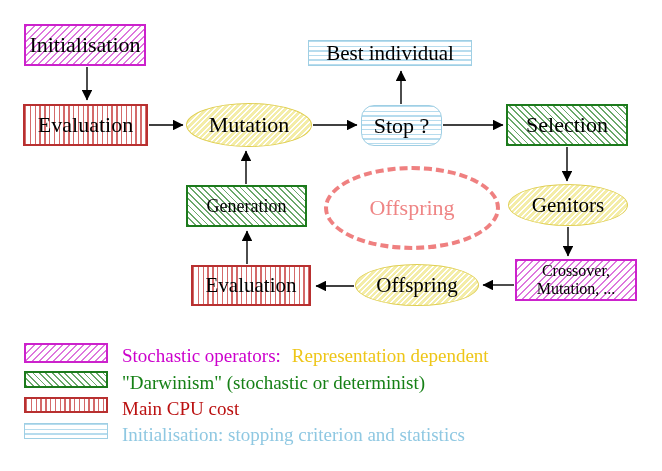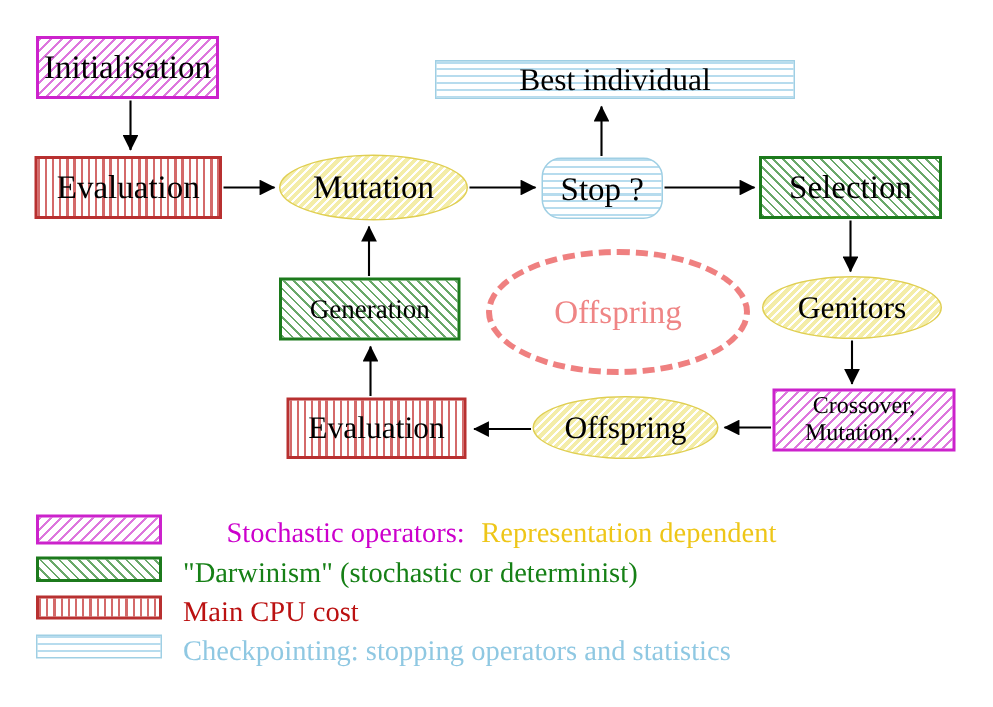--- a/index.html
+++ b/index.html
@@ -35,21 +35,21 @@
     border:1.5px solid #9fcfe4;
     background:repeating-linear-gradient(180deg,#b7dcee 0 1.4px,#ffffff 1.4px 4.6px);
   }
   .hatch-yellow{
     border:1.5px solid #e0cf52;
     background:repeating-linear-gradient(135deg,#f4eda8 0 2.6px,#ffffff 2.6px 4px);
   }
   .ellipse{border-radius:50%;}
   
   #initialisation{left:24px;top:24px;width:122px;height:42px;font-size:22px;}
-  #best-individual{left:290px;top:40px;width:240px;height:26px;font-size:21px;}
+  #best-individual{left:308px;top:40px;width:164px;height:26px;font-size:21px;}
   #evaluation-top{left:23px;top:104px;width:125px;height:42px;font-size:22px;}
   #parents{left:186px;top:103px;width:126px;height:44px;font-size:22px;}
   #stop{left:361px;top:105px;width:81px;height:41px;font-size:22px;border-radius:13px;}
   #selection{left:506px;top:104px;width:122px;height:42px;font-size:22px;}
   #replacement{left:186px;top:185px;width:121px;height:42px;font-size:18px;}
   #generation{
     left:324px;top:166px;width:176px;height:84px;
     border:4px dashed #ef8080;border-radius:50%;
     color:#ef8585;font-size:22px;
     background:transparent;
@@ -61,21 +61,21 @@
   
   #edges{position:absolute;left:0;top:0;width:662px;height:471px;pointer-events:none;}
   #edges line{stroke:#000;stroke-width:1.4;}
   
   .swatch{position:absolute;left:24px;width:84px;box-sizing:border-box;}
   #swatch-stochastic{top:343px;height:20px;}
   #swatch-darwinism{top:371px;height:17px;}
   #swatch-cpu{top:397px;height:16px;}
   #swatch-checkpointing{top:423px;height:16px;}
   .legend-label{position:absolute;left:122px;font-size:19px;white-space:nowrap;}
-  #label-stochastic{top:345px;color:#cc00cc;margin-left:29px;}
+  #label-stochastic{top:345px;color:#cc00cc;}
   #label-stochastic .part2{color:#eec618;margin-left:11px;}
   #label-darwinism{top:372px;color:#168016;}
   #label-cpu{top:398px;color:#bb1111;}
   #label-checkpointing{top:424px;color:#8fc8e2;}
 </style>
 </head>
 <body>
 
 <div id="canvas">
 
@@ -157,16 +157,16 @@
     <span>"Darwinism" (stochastic or determinist)</span>
   </div>
 
   <div class="swatch stripe-red" id="swatch-cpu"></div>
   <div class="legend-label" id="label-cpu">
     <span>Main CPU cost</span>
   </div>
 
   <div class="swatch stripe-cyan" id="swatch-checkpointing"></div>
   <div class="legend-label" id="label-checkpointing">
-    <span>Checkpointing: stopping operators and statistics</span>
+    <span>Initialisation: stopping criterion and statistics</span>
   </div>
 
 </div>
 
 </body></html>

